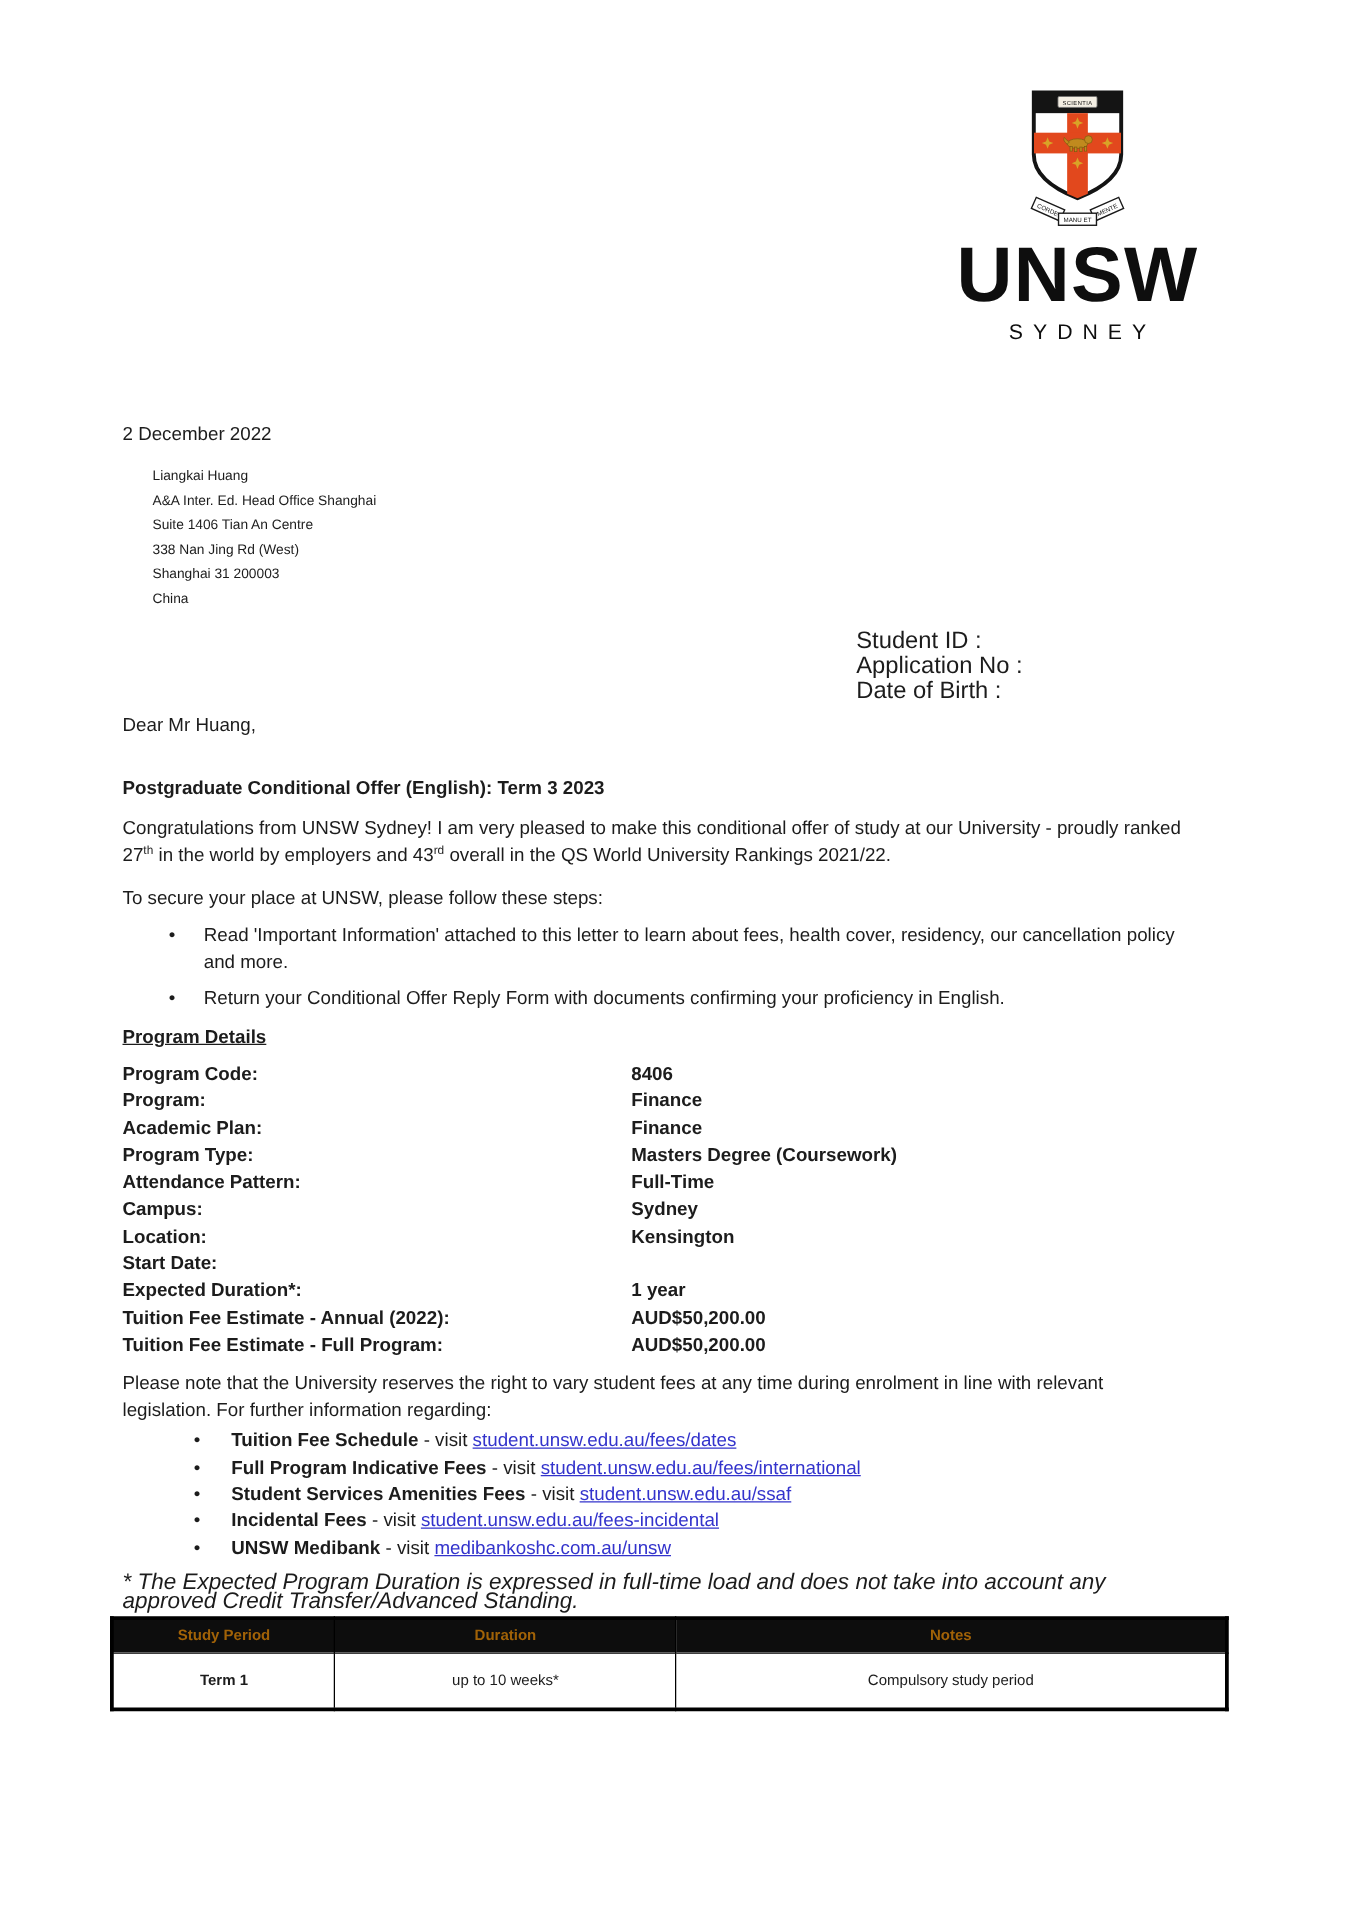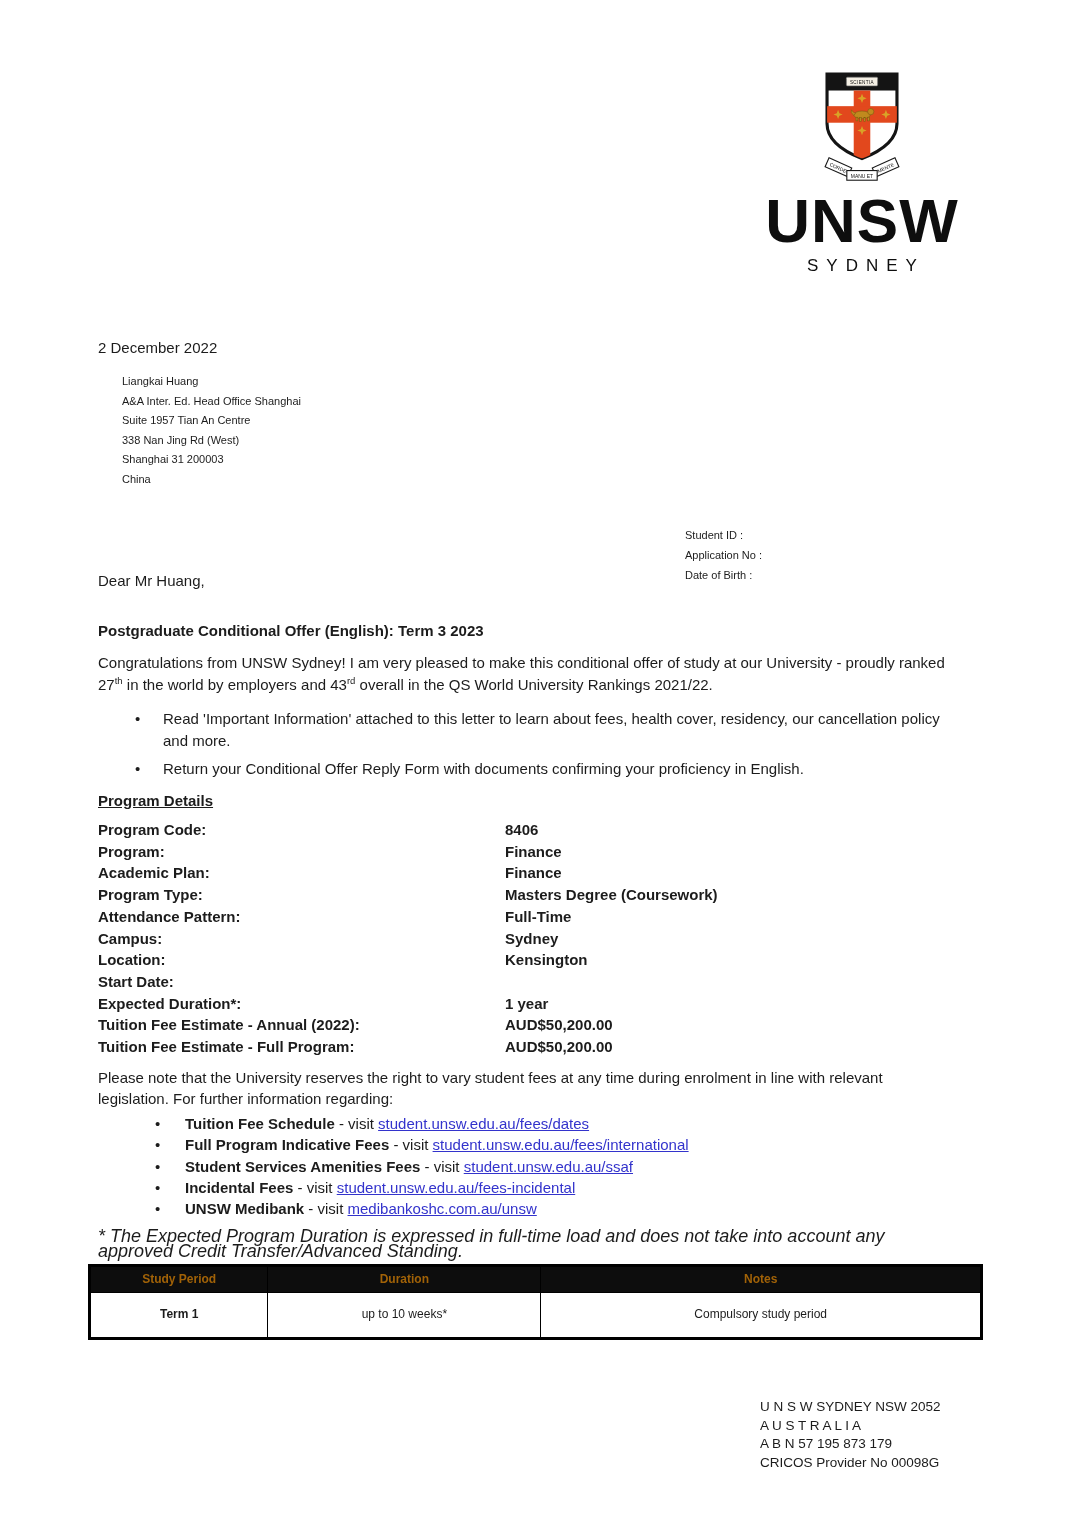--- a/index.html
+++ b/index.html
@@ -36,21 +36,21 @@
     font-size: 17px;
     letter-spacing: 8px;
     margin-right: -8px;
     margin-top: 5px;
     color: #0e0e0e;
   }
 
   
   .date-line { position: absolute; left: 98px; top: 339px; font-size: 15px; }
   .recipient { position: absolute; left: 122px; top: 372px; font-size: 11px; line-height: 19.5px; }
-  .meta-block { position: absolute; left: 685px; top: 525px; font-size: 11px; line-height: 20px; }
+  .meta-block { position: absolute; left: 685px; top: 503px; font-size: 19px; line-height: 20px; }
 
   
   .body {
     position: absolute;
     left: 98px; top: 570px;
     width: 850px;
     font-size: 15px;
     line-height: 21.5px;
   }
   .greeting { margin-bottom: 28px; }
@@ -174,40 +174,41 @@
     </svg>
     <div class="wordmark">UNSW</div>
     <div class="wordmark-sub">SYDNEY</div>
   </div>
 
   <div class="date-line">2 December 2022</div>
 
   <div class="recipient">
     <div>Liangkai Huang</div>
     <div>A&amp;A Inter. Ed. Head Office Shanghai</div>
-    <div>Suite 1957 Tian An Centre</div>
+    <div>Suite 1406 Tian An Centre</div>
     <div>338 Nan Jing Rd (West)</div>
     <div>Shanghai 31 200003</div>
     <div>China</div>
   </div>
 
   <div class="meta-block">
     <div>Student ID :</div>
     <div>Application No :</div>
     <div>Date of Birth :</div>
   </div>
 
   <div class="body">
 
     <div class="greeting">Dear Mr Huang,</div>
 
     <div class="offer-title">Postgraduate Conditional Offer (English): Term 3 2023</div>
 
     <p class="para"><span>Congratulations from UNSW Sydney! I am very pleased to make this conditional offer of study at our University - proudly ranked 27</span><sup>th</sup><span> in the world by employers and 43</span><sup>rd</sup><span> overall in the QS World University Rankings 2021/22.</span></p>
 
+    <div>To secure your place at UNSW, please follow these steps:</div>
 
     <ul class="steps">
       <li>Read 'Important Information' attached to this letter to learn about fees, health cover, residency, our cancellation policy and more.</li>
       <li>Return your Conditional Offer Reply Form with documents confirming your proficiency in English.</li>
     </ul>
 
     <div class="section-heading">Program Details</div>
 
     <div>
       <div class="prow">
@@ -284,20 +285,14 @@
         <tr>
           <td class="c1">Term 1</td>
           <td>up to 10 weeks*</td>
           <td>Compulsory study period</td>
         </tr>
       </tbody>
     </table>
 
   </div>
 
-  <div class="footer">
-    <div>U N S W SYDNEY NSW 2052</div>
-    <div>A U S T R A L I A</div>
-    <div>A B N 57 195 873 179</div>
-    <div>CRICOS Provider No 00098G</div>
-  </div>
 
 </div>
 
 </body></html>

